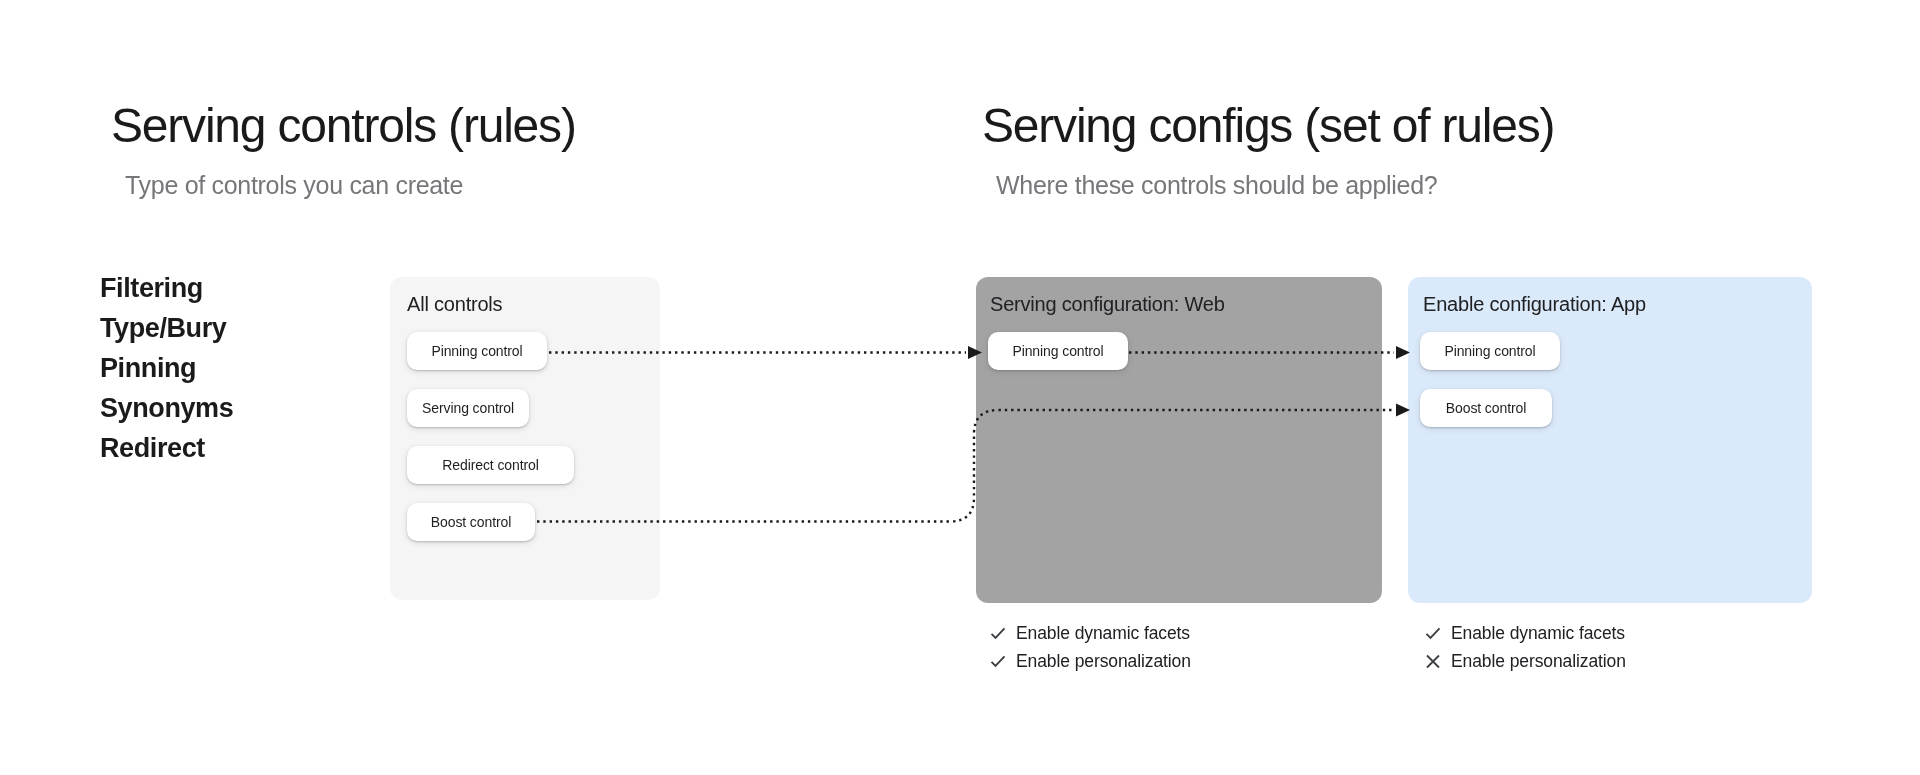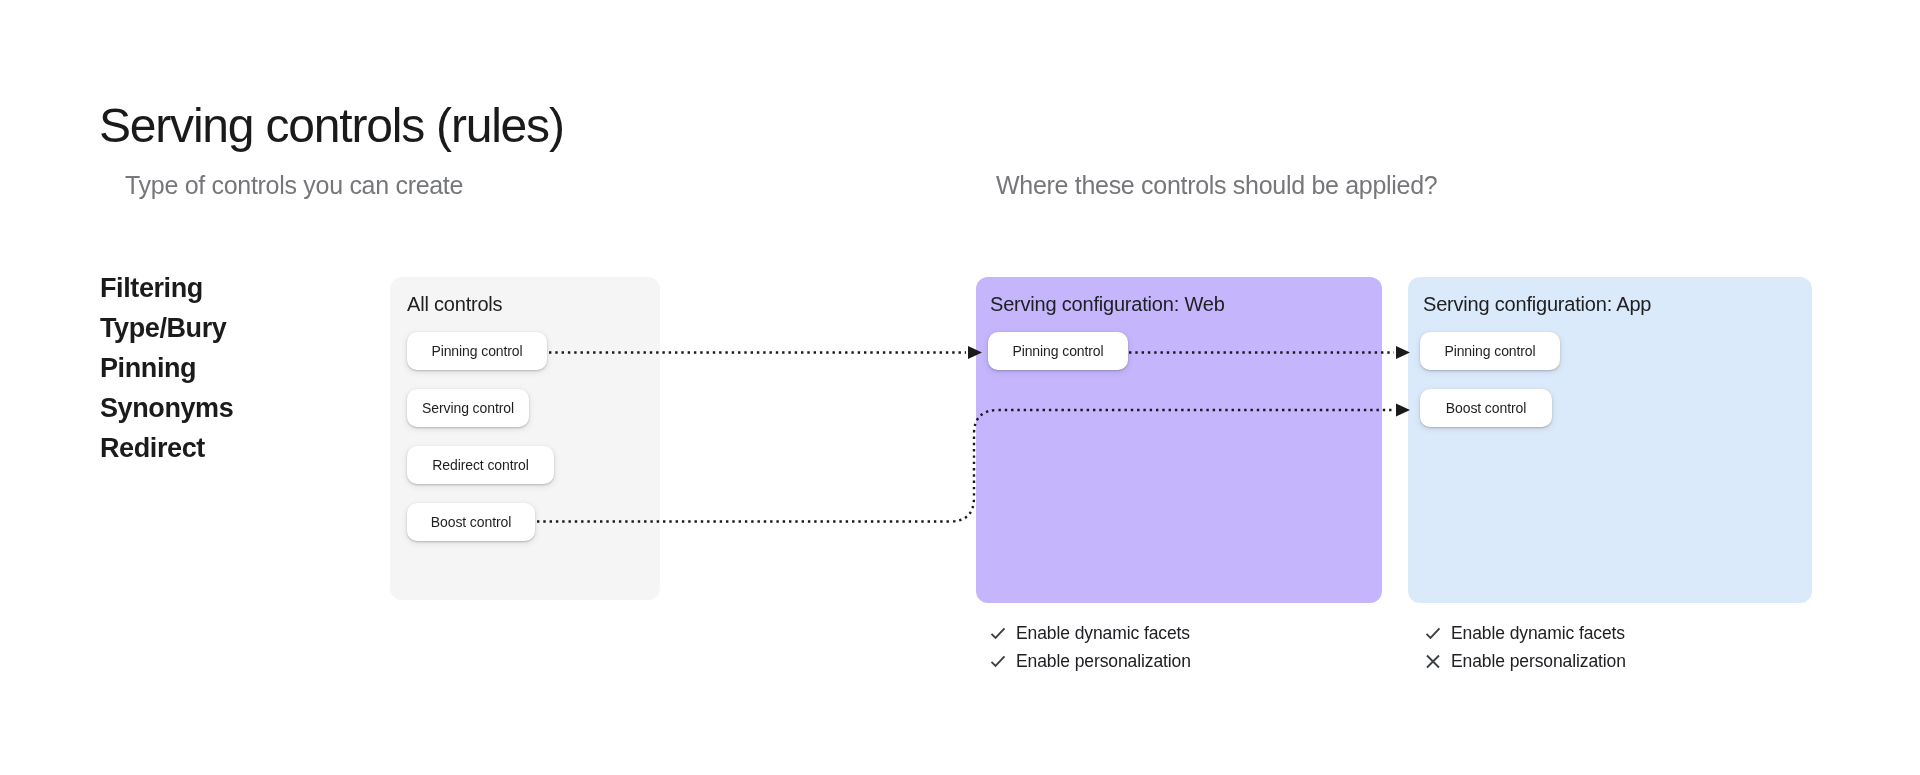--- a/index.html
+++ b/index.html
@@ -2,74 +2,75 @@
 <html><head>
 <meta charset="utf-8">
 <style>
   html,body{margin:0;padding:0;background:#ffffff;}
   .canvas{
     position:relative;width:1920px;height:775px;background:#ffffff;
     font-family:"Liberation Sans",sans-serif;color:#202124;overflow:hidden;
   }
   .h1{
     position:absolute;top:102px;font-size:48px;line-height:1;
-    letter-spacing:-1.2px;color:#1a1a1a;white-space:nowrap;font-weight:400;
+    letter-spacing:-1.2px;color:#1a1a1a;white-space:nowrap;font-weight:400;margin-left:12px;
   }
   .h1.left{left:99px;}
   .h1.right{left:970px;}
   .sub{
     position:absolute;top:173px;font-size:25px;line-height:1;
     letter-spacing:-0.3px;color:#76777a;white-space:nowrap;font-weight:400;margin-left:24px;
   }
   .sub.left{left:101px;}
   .sub.right{left:972px;}
   .type-list{position:absolute;left:100px;top:268px;}
   .type-list .type-item{
     height:40px;line-height:40px;font-size:27px;font-weight:700;
     letter-spacing:-0.4px;color:#1b1b1b;white-space:nowrap;
   }
   .card{position:absolute;top:277px;border-radius:12px;}
   .card.gray{left:390px;width:270px;height:323px;background:#f5f5f5;}
-  .card.green{left:976px;width:406px;height:326px;background:#c4b5fd;}
+  .card.green{left:976px;width:406px;height:326px;background:#a3a3a3;}
   .card.blue{left:1408px;width:404px;height:326px;background:#dbeafa;}
   .card-title{
     position:absolute;top:17px;font-size:20px;line-height:1;
     letter-spacing:-0.2px;color:#202124;white-space:nowrap;
   }
   .card.gray .card-title{left:17px;}
   .card.green .card-title{left:14px;}
   .card.blue .card-title{left:15px;}
   .chip{
     position:absolute;height:38px;background:#ffffff;border-radius:10px;
     box-shadow:0 1px 2px rgba(60,64,67,.28),0 2px 6px rgba(60,64,67,.13);
     display:flex;align-items:center;justify-content:center;
     font-size:14px;letter-spacing:-0.1px;color:#1f1f1f;white-space:nowrap;
   }
   .card.gray .chip{left:17px;}
   .card.green .chip,.card.blue .chip{left:12px;}
   .chip.r0{top:55px;} .chip.r1{top:112px;} .chip.r2{top:169px;} .chip.r3{top:226px;}
-  .w-pinning{width:140px;} .w-filter{width:122px;} .w-redirect{width:147px;} .w-boost{width:128px;} .w-boost2{width:132px;}
+  .w-pinning{width:140px;} .w-filter{width:122px;} .w-redirect{width:167px;} .w-boost{width:128px;} .w-boost2{width:132px;}
   .checklist{position:absolute;top:619px;}
   .checklist.web{left:988px;}
   .checklist.app{left:1423px;}
   .feature-row{display:flex;align-items:center;height:28px;}
   .feature-row .mark{width:20px;height:18px;display:flex;align-items:center;justify-content:center;}
   .feature-row .mark svg{display:none;width:18px;height:18px;}
   .feature-row .mark[data-mark="check"] svg.i-check{display:block;}
   .feature-row .mark[data-mark="cross"] svg.i-cross{display:block;}
   .feature-row .flabel{margin-left:8px;font-size:17.5px;letter-spacing:-0.1px;color:#202124;white-space:nowrap;}
   svg.arrows{position:absolute;left:0;top:0;width:1920px;height:775px;pointer-events:none;}
 </style>
 </head>
 <body>
 
 <div class="canvas">
 
   <div class="h1 left">Serving controls (rules)</div>
   <div class="sub left">Type of controls you can create</div>
+  <div class="h1 right">Serving configs (set of rules)</div>
   <div class="sub right">Where these controls should be applied?</div>
 
   <div class="type-list">
     <div class="type-item">Filtering</div>
     <div class="type-item">Type/Bury</div>
     <div class="type-item">Pinning</div>
     <div class="type-item">Synonyms</div>
     <div class="type-item">Redirect</div>
   </div>
 
@@ -80,21 +81,21 @@
     <div class="chip r2 w-redirect">Redirect control</div>
     <div class="chip r3 w-boost">Boost control</div>
   </div>
 
   <div class="card green">
     <div class="card-title">Serving configuration: Web</div>
     <div class="chip r0 w-pinning">Pinning control</div>
   </div>
 
   <div class="card blue">
-    <div class="card-title">Serving configuration: App</div>
+    <div class="card-title">Enable configuration: App</div>
     <div class="chip r0 w-pinning">Pinning control</div>
     <div class="chip r1 w-boost2">Boost control</div>
   </div>
 
   <div class="checklist web">
     <div class="feature-row">
       <span class="mark" data-mark="check">
         <svg class="i-check" viewBox="0 0 18 18">
             <path d="M2.5 9.8l4 4 9-9.5" stroke="#3c4043" stroke-width="1.9" fill="none"></path>
           </svg>

